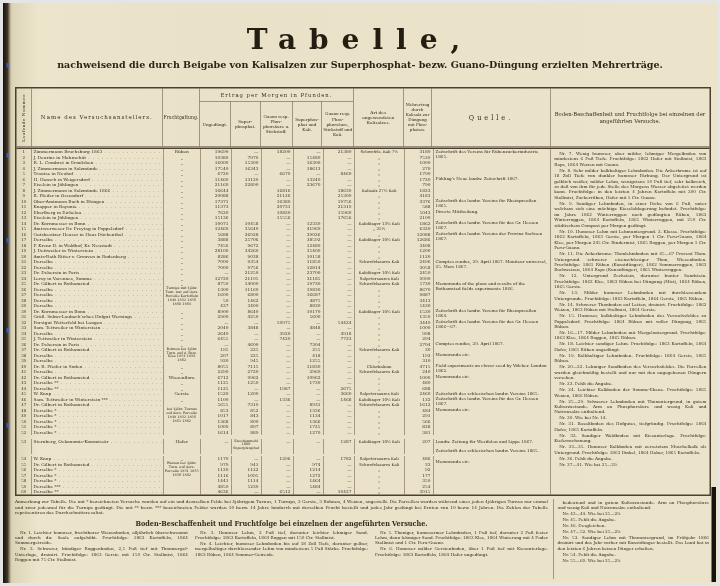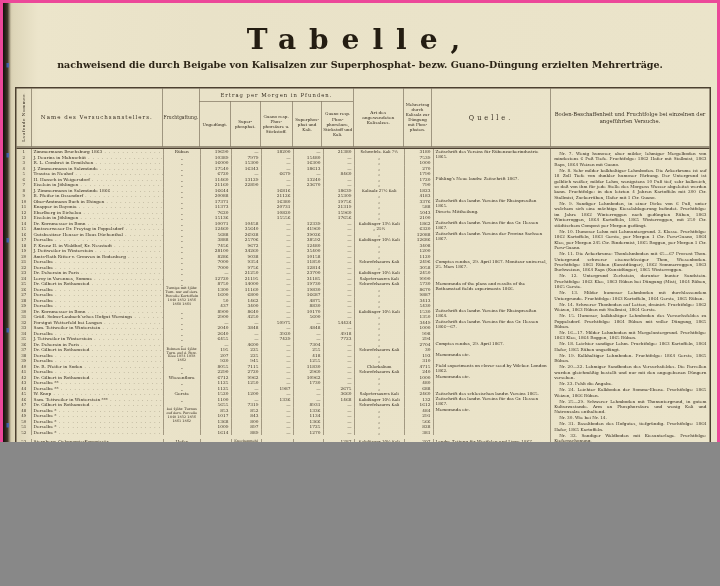--- a/index.html
+++ b/index.html
@@ -1,16 +1,16 @@
 <!DOCTYPE html>
 <html><head>
 <meta charset="utf-8">
 <style>
   html,body{margin:0;padding:0;background:#888;}
-  .screen{position:relative;width:720px;height:442px;background:#ec4899;overflow:hidden;
+  .screen{position:relative;width:720px;height:586px;background:#e5e5e5;overflow:hidden;
           font-family:"DejaVu Serif",serif;color:#352c20;}
   .paper{position:absolute;left:3px;top:3px;width:714px;height:580px;overflow:hidden;background:#e9e2c8;}
   .zoomwrap{position:absolute;left:0;top:0;width:1428px;height:1160px;
             transform:scale(.5);transform-origin:0 0;
             background:linear-gradient(90deg,#b8ac8e 0px,#ddd5b8 20px,#ece5cb 70px,#e9e2c8 400px,#ebe4ca 100%);}
   .edge-left{position:absolute;left:0;top:0;width:16px;height:1160px;
              background:linear-gradient(90deg,#14110d,#3d3526 55%,rgba(61,53,38,0));}
   .edge-bar{position:absolute;right:2px;top:968px;width:9px;height:190px;background:#16120d;}
   .tick{position:absolute;left:7px;width:5px;height:9px;background:#3f66c4;opacity:.8;}
 

